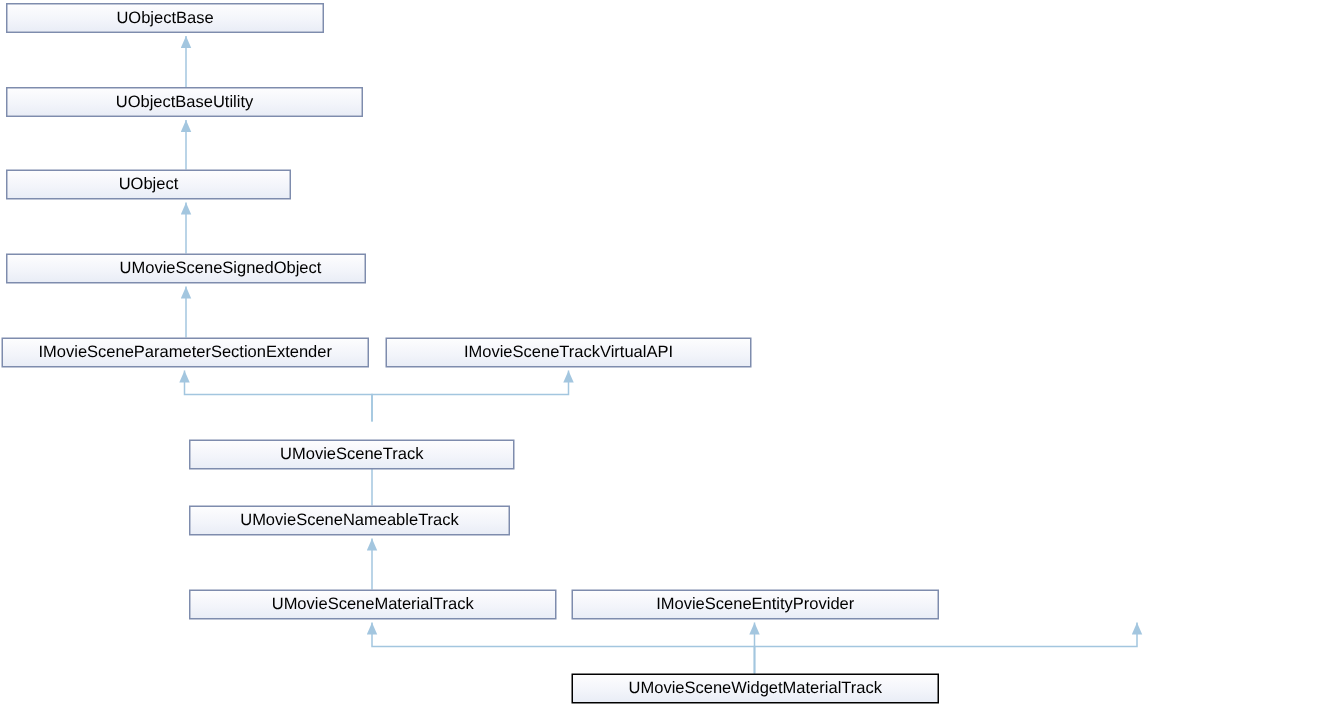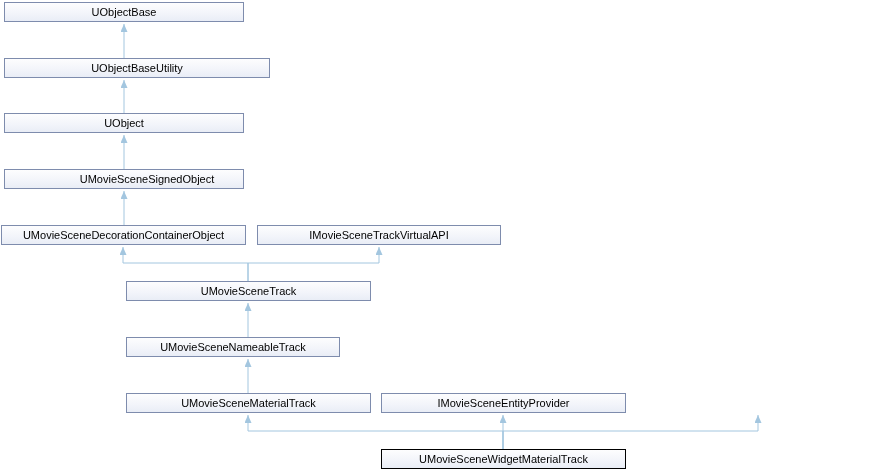--- a/index.html
+++ b/index.html
@@ -61,25 +61,25 @@
       <path d="M248,281 L248,263 L123,263 L123,247" marker-end="url(#arrow)"></path>
       <path d="M248,281 L248,263 L379,263 L379,247" marker-end="url(#arrow)"></path>
       <path d="M248,337 L248,303" marker-end="url(#arrow)"></path>
       <path d="M248,393 L248,359" marker-end="url(#arrow)"></path>
       <path d="M503,449 L503,431 L248,431 L248,415" marker-end="url(#arrow)"></path>
       <path d="M503,449 L503,415" marker-end="url(#arrow)"></path>
       <path d="M503,449 L503,431 L758,431 L758,415" marker-end="url(#arrow)"></path>
     </g>
   </svg>
 
-  <div class="node" style="left:4px;   top:2px;   width:240px;">UObjectBase</div>
-  <div class="node" style="left:4px;   top:58px;  width:266px;">UObjectBaseUtility</div>
-  <div class="node" style="left:4px;   top:113px; width:240px;">UObject</div>
+  <div class="node" style="left:4px;   top:2px;   width:212px;">UObjectBase</div>
+  <div class="node" style="left:4px;   top:58px;  width:238px;">UObjectBaseUtility</div>
+  <div class="node" style="left:4px;   top:113px; width:190px;">UObject</div>
   <div class="node" style="left:4px;   top:169px; width:240px;padding-left:46px;">UMovieSceneSignedObject</div>
-  <div class="node" style="left:1px;   top:225px; width:245px;">UMovieSceneDecorationContainerObject</div>
+  <div class="node" style="left:1px;   top:225px; width:245px;">IMovieSceneParameterSectionExtender</div>
   <div class="node" style="left:257px; top:225px; width:244px;">IMovieSceneTrackVirtualAPI</div>
-  <div class="node" style="left:126px; top:281px; width:245px;">UMovieSceneTrack</div>
+  <div class="node" style="left:126px; top:293px; width:217px;">UMovieSceneTrack</div>
   <div class="node" style="left:126px; top:337px; width:214px;">UMovieSceneNameableTrack</div>
   <div class="node" style="left:126px; top:393px; width:245px;">UMovieSceneMaterialTrack</div>
   <div class="node" style="left:381px; top:393px; width:245px;text-align:center;">IMovieSceneEntityProvider</div>
   <div class="node node--main" style="left:381px; top:449px; width:245px;">UMovieSceneWidgetMaterialTrack</div>
 
 </div>
 
 </body></html>

